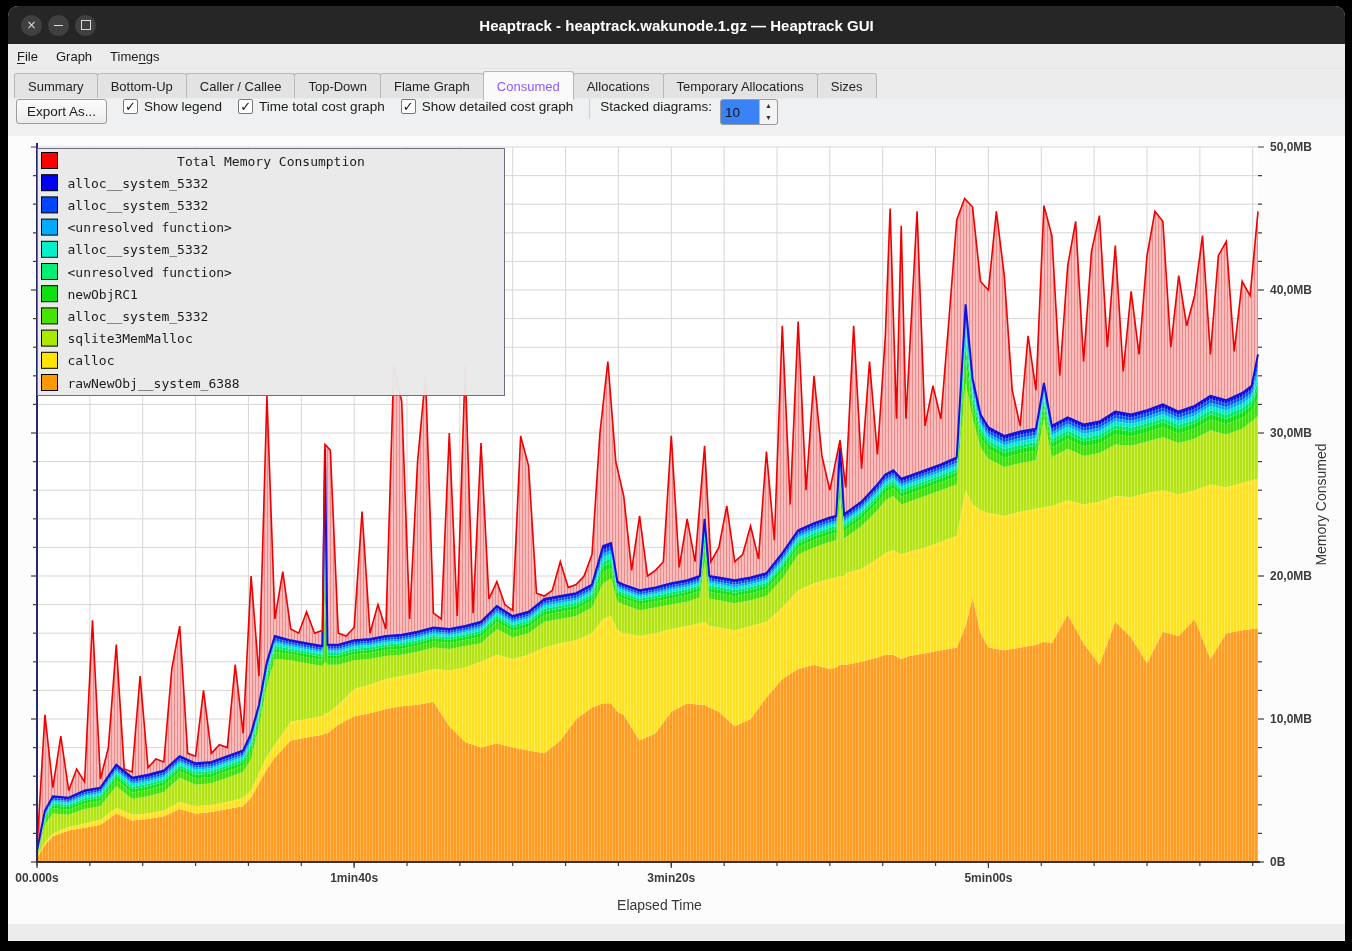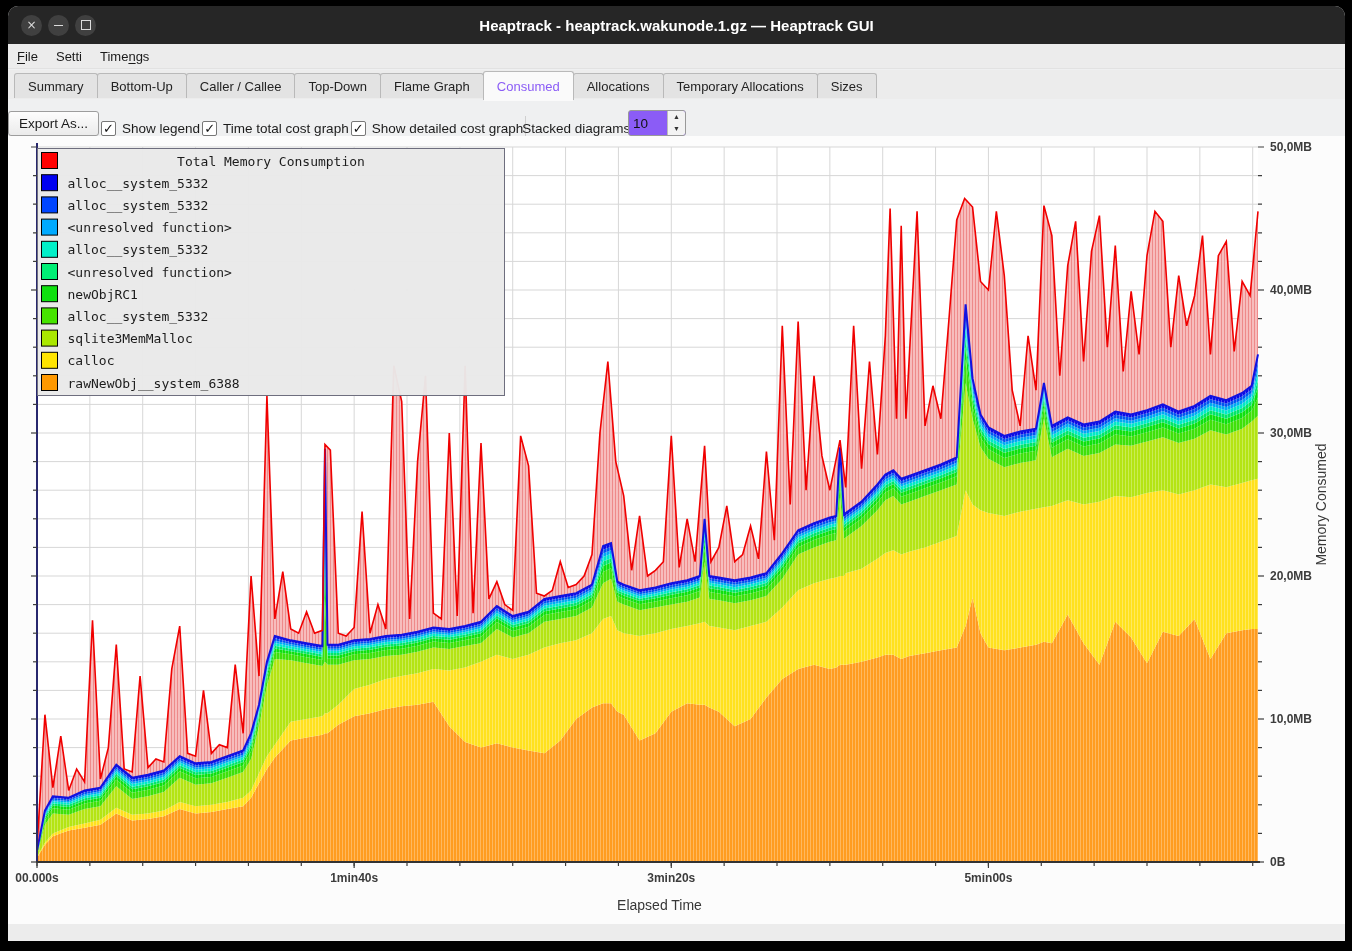--- a/index.html
+++ b/index.html
@@ -50,36 +50,36 @@
     border-radius:3px 3px 0 0;font-size:13px;color:#232323;
     display:flex;align-items:center;box-sizing:border-box;
   }
   .tab.active{
     z-index:3;height:29px;background:#fafafa;color:#8b5cf6;
   }
   .tab.active::after{content:"";position:absolute;left:0;right:0;bottom:-1px;height:2px;background:#fafafa;}
   
   #toolbar{
     position:absolute;left:0;top:93px;width:100%;height:37px;background:#eff0f1;
-    display:flex;align-items:flex-end;gap:2px;padding-left:0;box-sizing:border-box;
+    display:flex;align-items:flex-start;gap:16px;padding-left:8px;box-sizing:border-box;
     font-size:13.5px;color:#1b1b1b;
   }
   #export-btn{
     background:linear-gradient(#fdfdfd,#ebebeb);border:1px solid #9d9d9d;border-radius:3px;
     padding:4px 10px;font-size:13.5px;color:#1b1b1b;font-family:inherit;
   }
   .cb{display:flex;align-items:center;gap:6px;}
   .cb .box{
     width:15px;height:15px;background:#fff;border:1px solid #777;border-radius:2px;
     display:flex;align-items:center;justify-content:center;font-size:13px;color:#111;
     line-height:15px;box-sizing:border-box;
   }
   .divider{width:1px;height:20px;background:#cfcfcf;}
   #spinbox{
-    display:flex;border:1px solid #999;border-radius:3px;background:#8b5cf6;height:24px;overflow:hidden;
+    display:flex;border:1px solid #999;border-radius:3px;background:#3b82f6;height:24px;overflow:hidden;
   }
   #spin-value{
     width:30px;border:none;outline:none;font-size:13.5px;padding:0 4px;color:#111;
     font-family:inherit;background:transparent;
   }
   #spin-buttons{display:flex;flex-direction:column;border-left:1px solid #bbb;width:17px;}
   .spinbtn{
     flex:1;border:none;background:#f3f3f3;font-size:7px;line-height:6px;color:#333;padding:0;
   }
   
@@ -114,21 +114,21 @@
     <div id="window-title">Heaptrack - heaptrack.wakunode.1.gz — Heaptrack GUI</div>
   </div>
 
   <div id="menubar">
     <div class="menu-item">
         <span></span>
         <u>F</u>
         <span>ile</span>
       </div>
     <div class="menu-item">
-        <span>Setti</span>
+        <span>Graph</span>
         <u></u>
         <span></span>
       </div>
     <div class="menu-item">
         <span>Time</span>
         <u>n</u>
         <span>gs</span>
       </div>
   </div>
 

